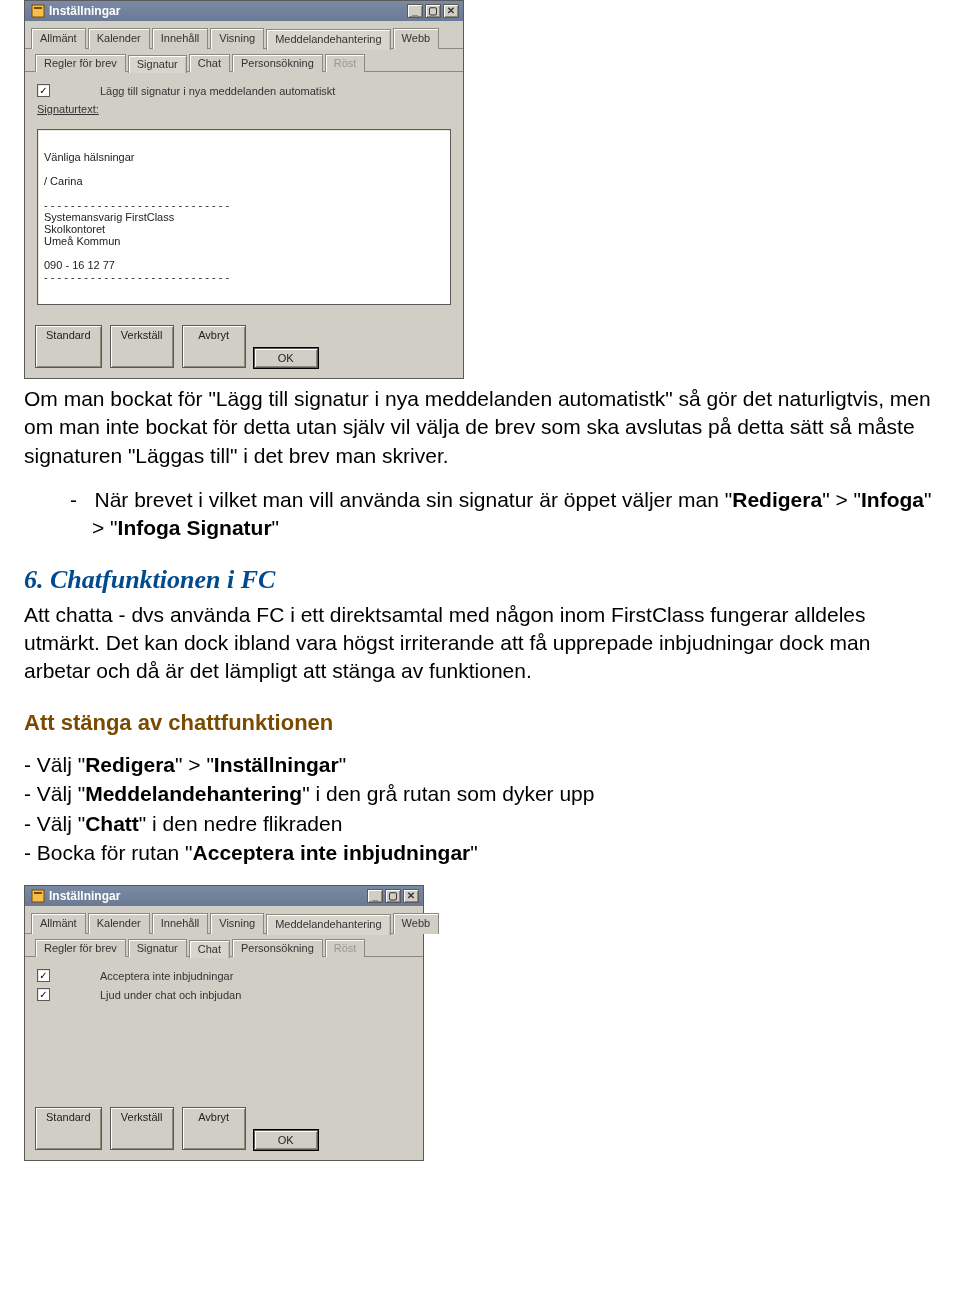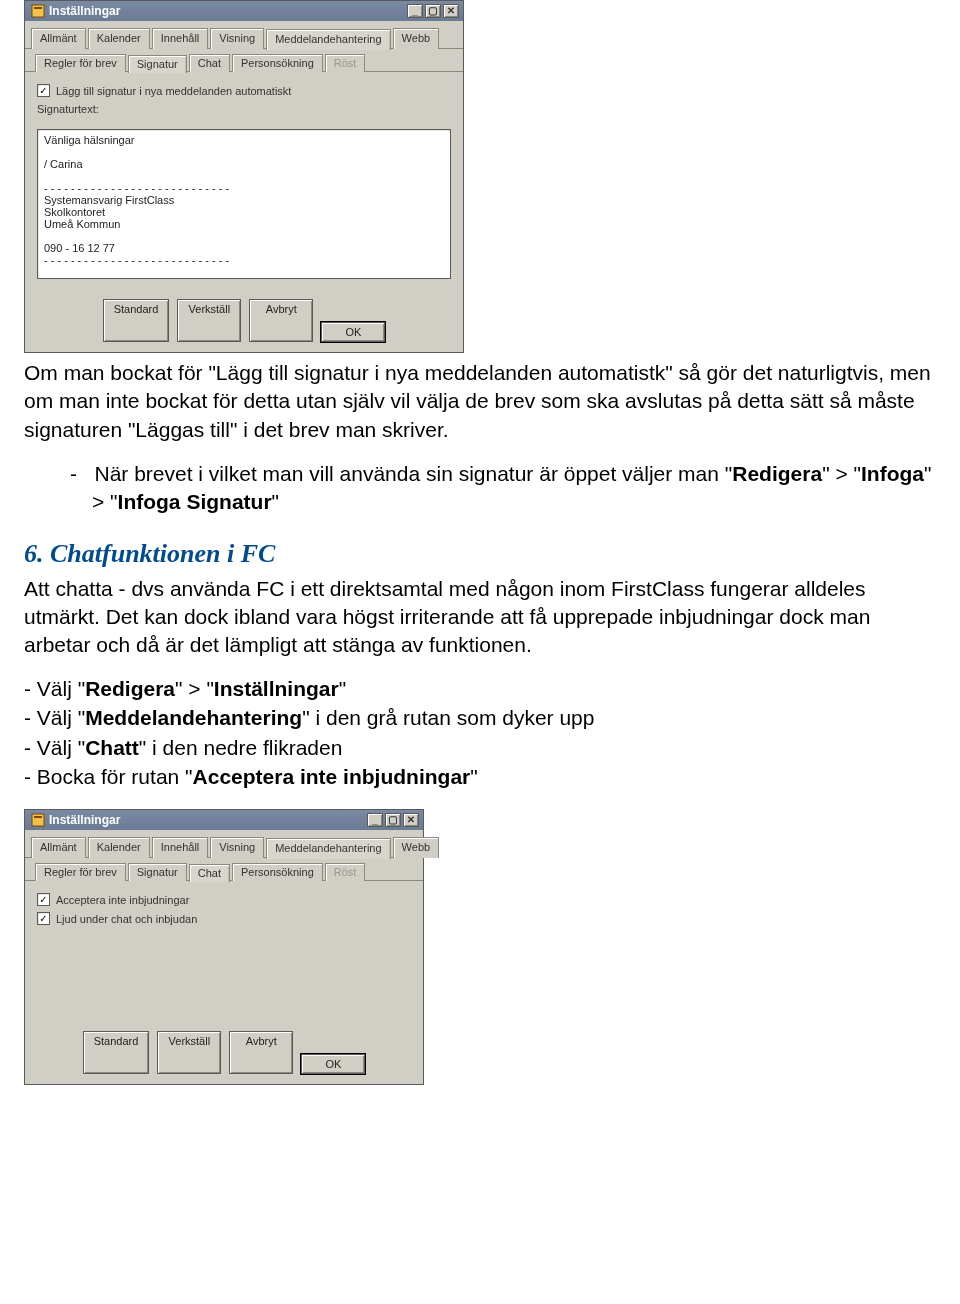--- a/index.html
+++ b/index.html
@@ -77,34 +77,34 @@
   .subtabs .tab { font-size: 11px; padding: 2px 8px 3px 8px; }
 
   .win-body { padding: 6px 10px 10px 10px; background:#d1cec5; }
   .fieldline { display:flex; align-items:center; gap:6px; margin:6px 0 2px 2px; font-size:11px;}
   .check {
     width:13px; height:13px; border:1px solid #5a5a5a; background:#fff;
     box-shadow: inset 1px 1px 0 #e8e6df;
     display:inline-flex; align-items:center; justify-content:center;
     font-size:10px; line-height:1; color:#000;
   }
-  .lbl { font-size:11px; color:#333; }
+  .lbl { font-size:11px; color:#333;margin-left:44px; }
   .textarea {
     margin: 2px 2px 0 2px;
     background:#fff;
     border:1px solid #5a5a5a;
     box-shadow: inset 1px 1px 0 #e8e6df;
     font-family: "MS Sans Serif", Tahoma, Arial, sans-serif;
     font-size:11px; color:#222;
-    padding:4px 6px;
+    padding:21px 6px;
     white-space: pre-wrap;
     min-height: 150px;
   }
   .btnbar {
-    display:flex; justify-content:center; gap:8px;
+    display:flex; justify-content:flex-start; gap:8px;
     padding:10px 10px 10px 10px;
     background:#d1cec5;
   }
   .btn {
     min-width:64px; text-align:center;
     padding:3px 10px;
     font-size:11px;
     background:#d1cec5;
     border:1px solid #5a5a5a;
     box-shadow: inset 1px 1px 0 #fff, inset -1px -1px 0 #8b887e;
@@ -164,21 +164,21 @@
       <span class="tab">Chat</span>
       <span class="tab">Personsökning</span>
       <span class="tab disabled">Röst</span>
     </div>
 
     <div class="win-body">
       <div class="fieldline">
         <span class="check">✓</span>
         <span class="lbl">Lägg till signatur i nya meddelanden automatiskt</span>
       </div>
-      <div class="lbl" style="margin:6px 0 14px 2px;">Signaturtext:</div>
+      <div class="lbl" style="margin:6px 0 14px 2px;text-decoration:underline;">Signaturtext:</div>
       <div class="textarea">Vänliga hälsningar
 
 / Carina
 
 - - - - - - - - - - - - - - - - - - - - - - - - - - - -
 Systemansvarig FirstClass
 Skolkontoret
 Umeå Kommun
 
 090 - 16 12 77
@@ -197,20 +197,21 @@
 
   <div class="ul">
     <div class="li">
       -&nbsp;&nbsp;&nbsp;<span>När brevet i vilket man vill använda sin signatur är öppet väljer man "</span><span class="b">Redigera</span><span>" &gt; "</span><span class="b">Infoga</span><span>" &gt; "</span><span class="b">Infoga Signatur</span><span>"</span>
     </div>
   </div>
 
   <div class="h-section">6. Chatfunktionen i FC</div>
   <div class="para">Att chatta - dvs använda FC i ett direktsamtal med någon inom FirstClass fungerar alldeles utmärkt. Det kan dock ibland vara högst irriterande att få upprepade inbjudningar dock man arbetar och då är det lämpligt att stänga av funktionen.</div>
 
+  <div class="h2b">Att stänga av chattfunktionen</div>
 
   <div class="steps">
     <div><span>- Välj "</span><span class="b">Redigera</span><span>" &gt; "</span><span class="b">Inställningar</span><span>"</span></div>
     <div><span>- Välj "</span><span class="b">Meddelandehantering</span><span>"  i den grå rutan som dyker upp</span></div>
     <div><span>- Välj "</span><span class="b">Chatt</span><span>"  i den nedre flikraden</span></div>
     <div><span>- Bocka för rutan "</span><span class="b">Acceptera inte inbjudningar</span><span>"</span></div>
   </div>
 
   <div class="win win2">
     <div class="titlebar">

